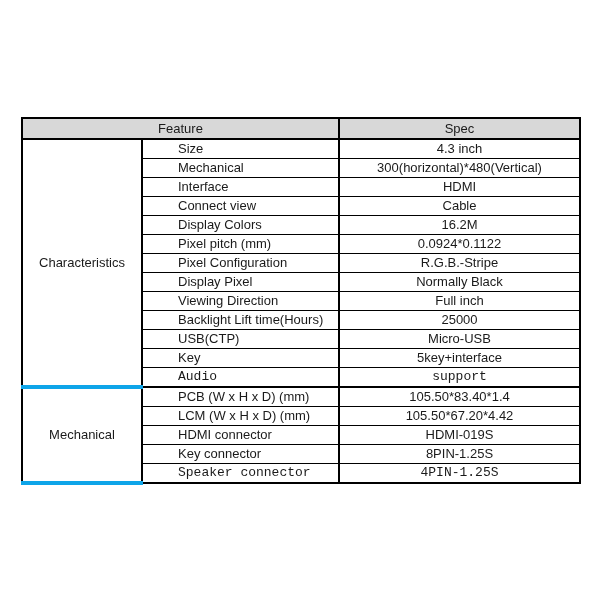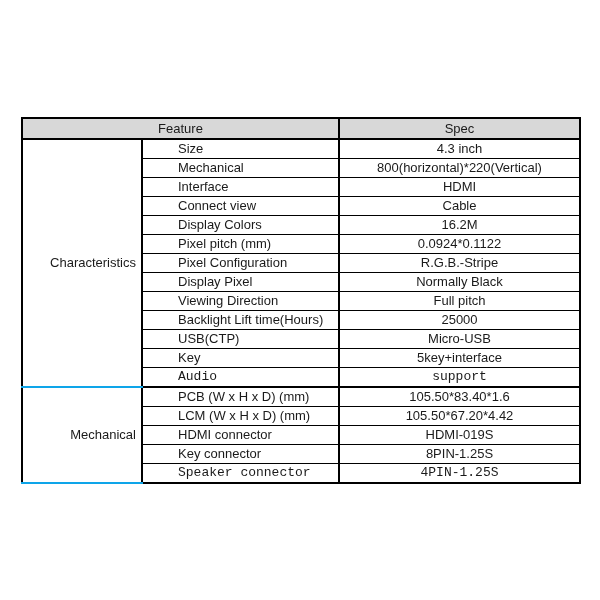--- a/index.html
+++ b/index.html
@@ -37,24 +37,24 @@
     font-weight: normal;
   }
   .spec-table thead th {
     background: #d8d8d8;
     text-align: center;
     height: 19px;
     border-bottom: 2px solid #000000;
     margin-top: 36px;
   }
   .spec-table td.group-cell {
-    text-align: right;
+    text-align: center;
     vertical-align: middle;
     border-right: 2px solid #000000;
-    border-bottom: 2px solid #0ea5e9;
+    border-bottom: 4px solid #0ea5e9;
     border-radius: 28px;
   }
   .spec-table td.feature-cell {
     text-align: left;
     border-left: 2px solid #000000;
     padding-left: 35px;
   }
   .spec-table th.spec-head,
   .spec-table td.spec-cell {
     border-left: 2px solid #000000;
@@ -84,21 +84,21 @@
       </tr>
     </thead>
     <tbody id="spec-body">
         <tr>
           <td class="group-cell" rowspan="13">Characteristics</td>
           <td class="feature-cell">Size</td>
           <td class="spec-cell">4.3 inch</td>
         </tr>
         <tr>
           <td class="feature-cell">Mechanical</td>
-          <td class="spec-cell">800(horizontal)*220(Vertical)</td>
+          <td class="spec-cell">300(horizontal)*480(Vertical)</td>
         </tr>
         <tr>
           <td class="feature-cell">Interface</td>
           <td class="spec-cell">HDMI</td>
         </tr>
         <tr>
           <td class="feature-cell">Connect view</td>
           <td class="spec-cell">Cable</td>
         </tr>
         <tr>
@@ -112,42 +112,42 @@
         <tr>
           <td class="feature-cell">Pixel Configuration</td>
           <td class="spec-cell">R.G.B.-Stripe</td>
         </tr>
         <tr>
           <td class="feature-cell">Display Pixel</td>
           <td class="spec-cell">Normally Black</td>
         </tr>
         <tr>
           <td class="feature-cell">Viewing Direction</td>
-          <td class="spec-cell">Full pitch</td>
+          <td class="spec-cell">Full inch</td>
         </tr>
         <tr>
           <td class="feature-cell">Backlight Lift time(Hours)</td>
           <td class="spec-cell">25000</td>
         </tr>
         <tr>
           <td class="feature-cell">USB(CTP)</td>
           <td class="spec-cell">Micro-USB</td>
         </tr>
         <tr>
           <td class="feature-cell">Key</td>
           <td class="spec-cell">5key+interface</td>
         </tr>
         <tr class="section-end">
           <td class="feature-cell">Audio</td>
           <td class="spec-cell">support</td>
         </tr>
         <tr>
           <td class="group-cell" rowspan="5">Mechanical</td>
           <td class="feature-cell">PCB (W x H x D) (mm)</td>
-          <td class="spec-cell">105.50*83.40*1.6</td>
+          <td class="spec-cell">105.50*83.40*1.4</td>
         </tr>
         <tr>
           <td class="feature-cell">LCM (W x H x D) (mm)</td>
           <td class="spec-cell">105.50*67.20*4.42</td>
         </tr>
         <tr>
           <td class="feature-cell">HDMI connector</td>
           <td class="spec-cell">HDMI-019S</td>
         </tr>
         <tr>

